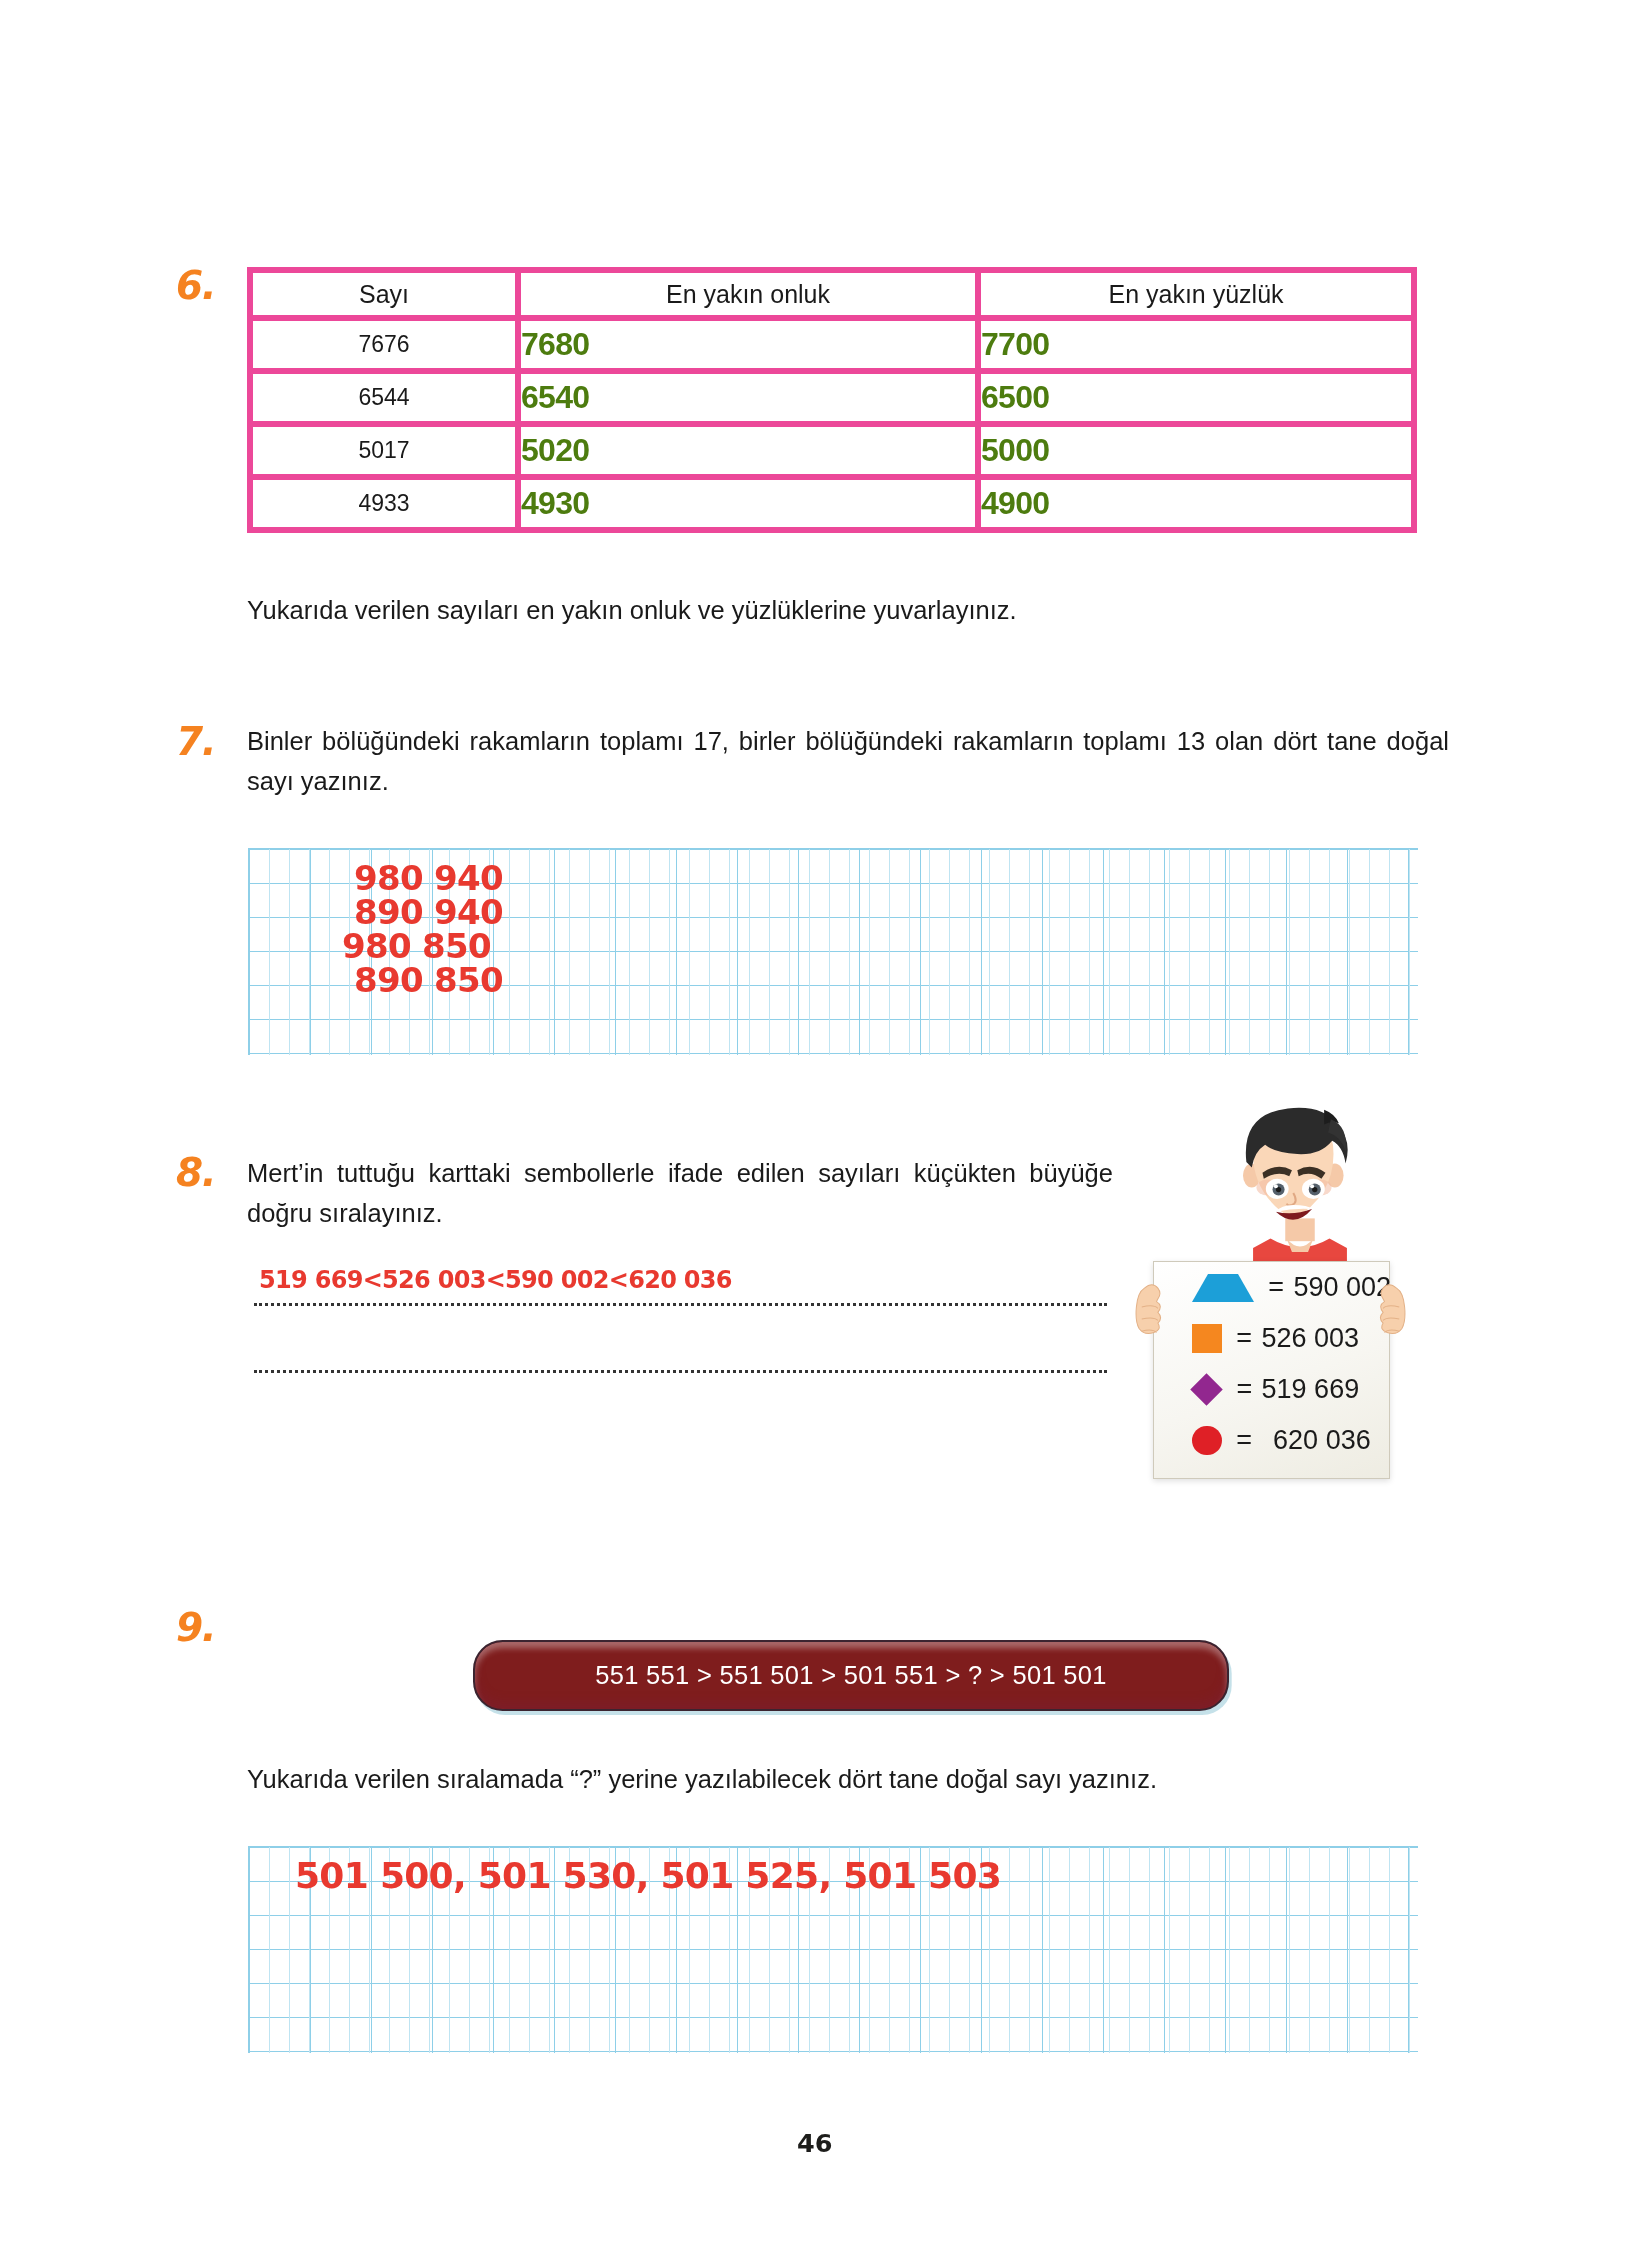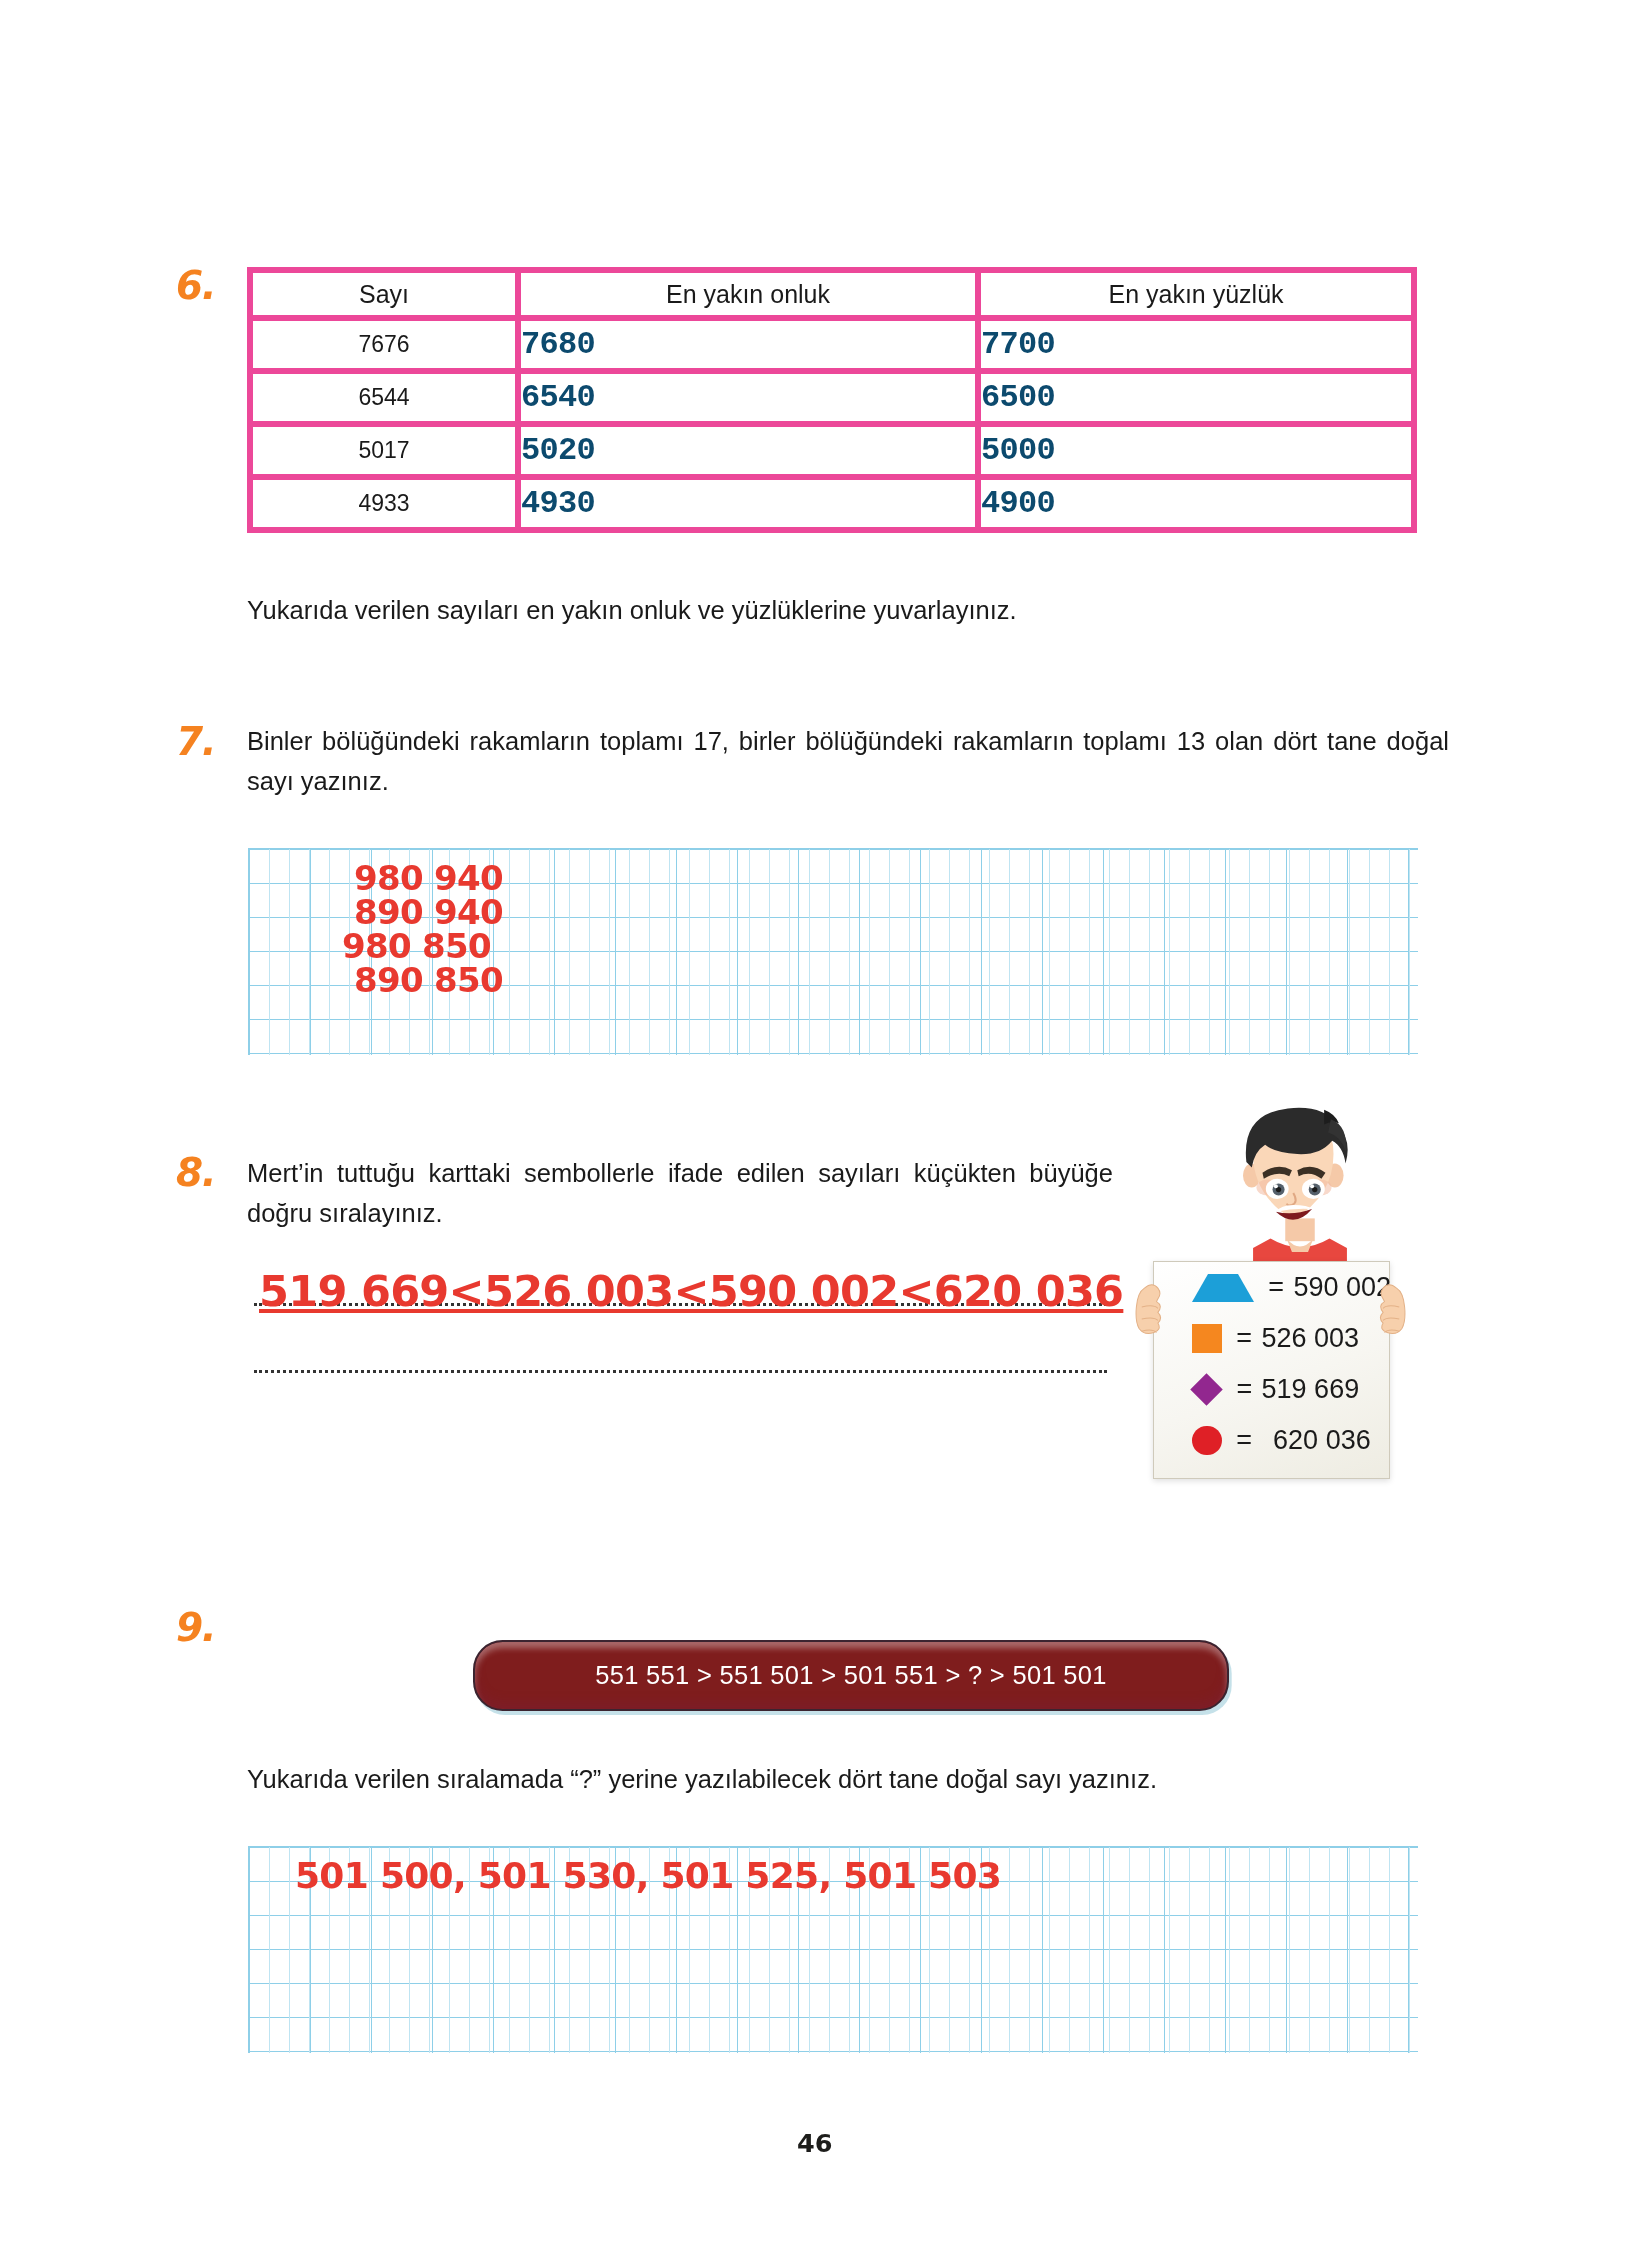--- a/index.html
+++ b/index.html
@@ -58,25 +58,25 @@
     height: 42px;
   }
   .num-cell {
     text-align: center;
     font-size: 23px;
     color: #1a1a1a;
     height: 47px;
   }
   .ans-cell {
     font-size: 32px;
-    color: #0c4a6e;
+    color: #4d7c0f;
     font-weight: bold;
     padding-left: 21.5px;
     height: 47px;
-    font-family: Liberation Mono, monospace;
+    font-family: Liberation Sans, sans-serif;
     letter-spacing: -0.7px;
   }
 
   
   .grid {
     position: absolute;
     background-color: #ffffff;
     background-image:
       linear-gradient(to right, #8ecfe8 1px, transparent 1px),
       linear-gradient(to right, #bfe4f2 0.7px, transparent 0.7px),
@@ -102,24 +102,23 @@
   
   .dotline {
     position: absolute;
     border-bottom: 3.4px dotted #333333;
   }
   .red-inline-answer {
     position: absolute;
     color: #E8392F;
     font-weight: bold;
     font-family: "DejaVu Sans", sans-serif;
-    font-size: 43px;
+    font-size: 24px;
     letter-spacing: -0.7px;
     white-space: nowrap;
-    text-decoration: underline;
   }
 
   
   .card {
     position: absolute;
     background: linear-gradient(160deg, #ffffff 0%, #f7f6f1 55%, #eeece2 100%);
     border: 1.3px solid #cfcabb;
     box-shadow: 0 2px 6px rgba(0,0,0,0.13);
   }
   .card-row {

